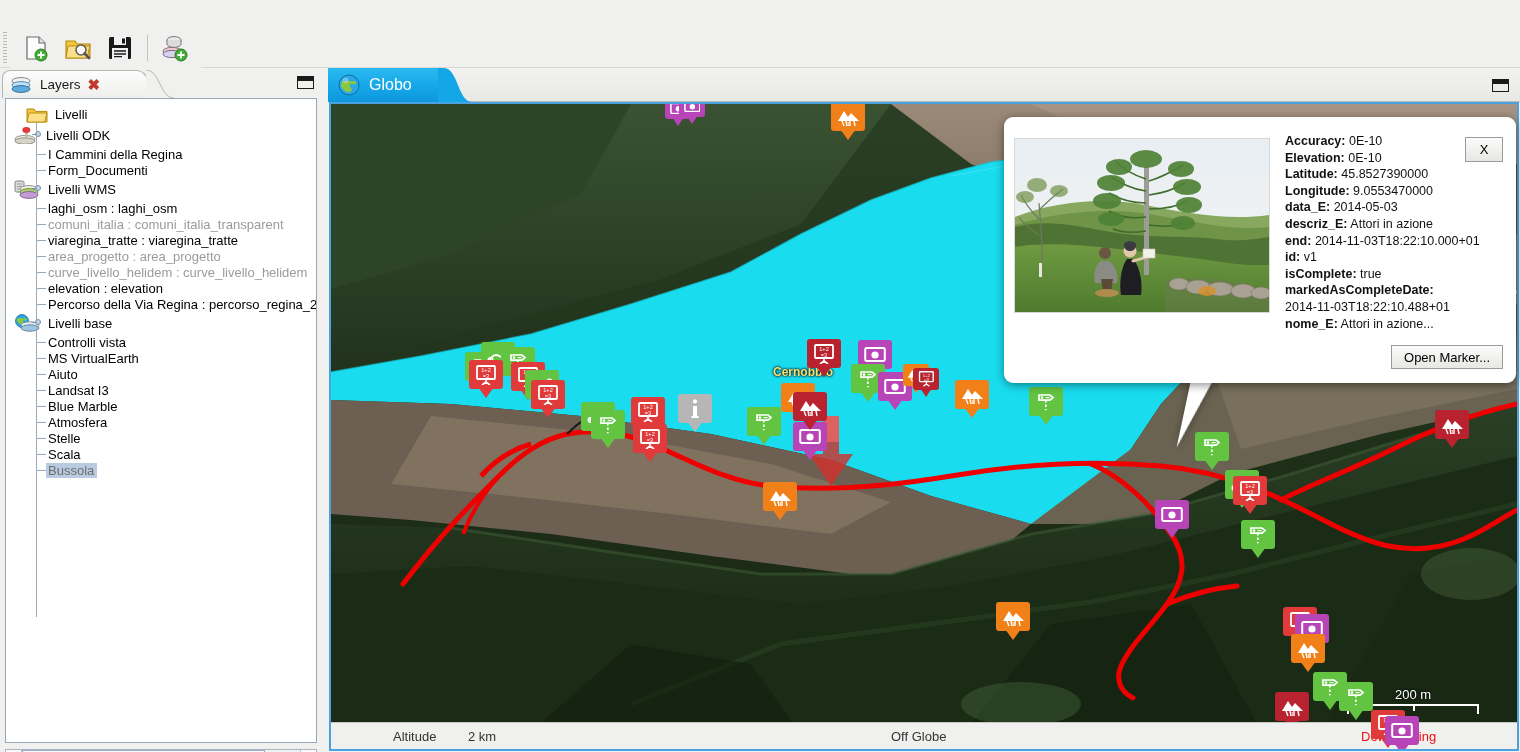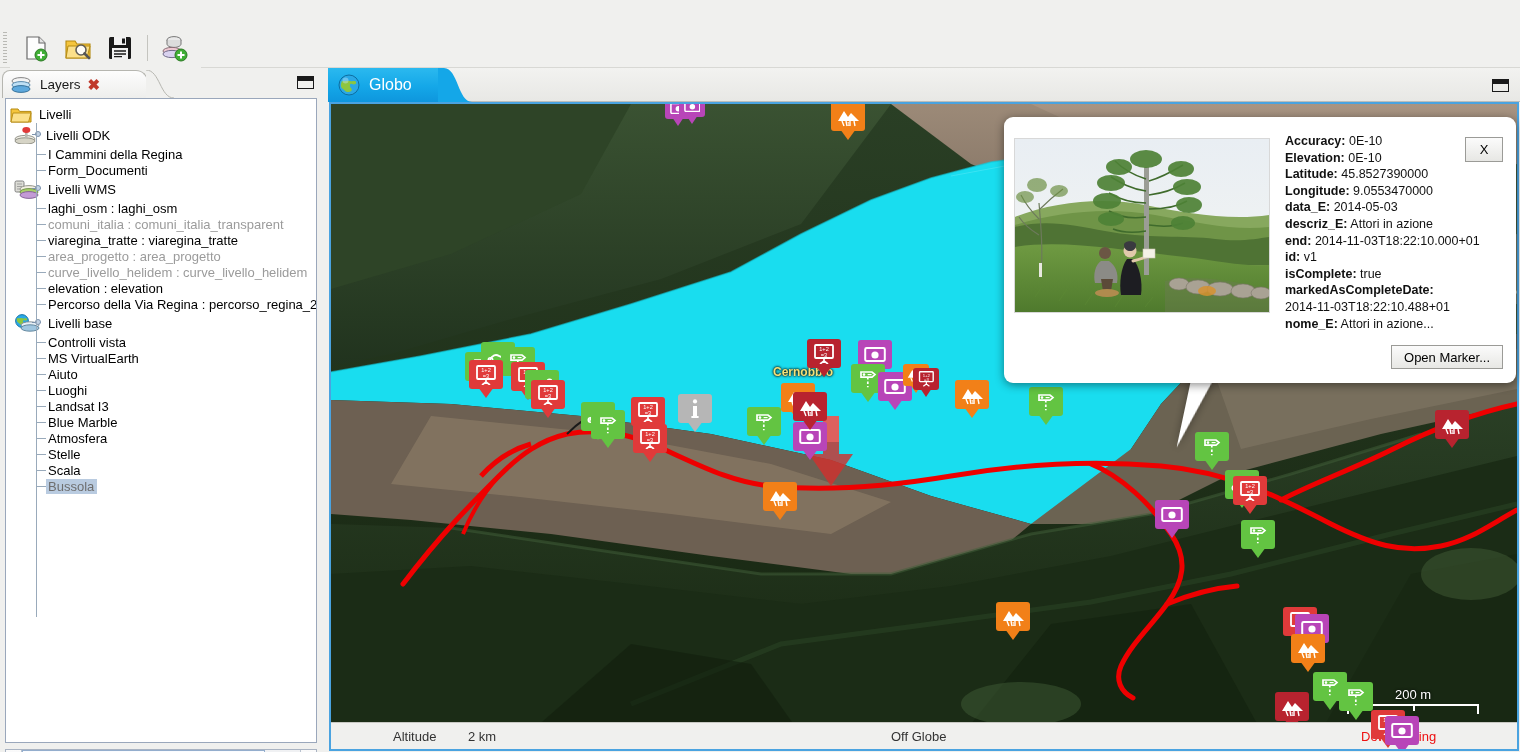--- a/index.html
+++ b/index.html
@@ -41,21 +41,21 @@
   .tab-close{font-size:15px;color:#c0392b;font-weight:bold;cursor:pointer;line-height:1;}
   .panel-min{position:absolute;right:10px;top:8px;width:17px;height:13px;
     border:1.6px solid #1a1a1a;box-sizing:border-box;cursor:pointer;}
   .panel-min:after{content:"";position:absolute;left:0;top:0;right:0;height:4px;background:#1a1a1a;}
 
   .treebox{position:absolute;left:5px;top:30px;width:312px;height:645px;
     background:#fff;border:1px solid #9aa7bb;box-sizing:border-box;overflow:hidden;}
   .tree{position:relative;padding:5px 0 0 0;}
   .trow{display:flex;align-items:center;height:16px;white-space:nowrap;font-size:13px;position:relative;}
   .trow .lbl{padding-left:2px;}
-  .depth0{padding-left:4px;}
+  .depth0{padding-left:20px;}
   .depth1{padding-left:7px;}
   .depth2{padding-left:40px;}
   .dim{color:#9b9b9b;}
   .sel{background:#b9cbe0;color:#6e6e6e;padding:0 3px;}
   .connector{position:absolute;left:30px;width:10px;height:1px;background:#9ab;}
   .vline{position:absolute;left:30px;width:1px;background:#9ab;}
   .handle{position:absolute;left:26px;width:9px;height:9px;}
   .handle:before{content:"";position:absolute;left:0;top:4px;width:9px;height:1px;background:#7d93ad;}
   .handle:after{content:"";position:absolute;left:3px;top:1px;width:6px;height:6px;border-radius:50%;
     background:#c3d3e6;border:1px solid #7d93ad;box-sizing:border-box;}
@@ -312,25 +312,20 @@
             <span class="vline" style="top: 0px; height: 100%;"></span>
           </div>
           <div class="trow depth2" style="position:relative;">
             <span class="connector" style="top:8px;"></span>
             <span class="lbl">MS VirtualEarth</span>
             <span class="vline" style="top: 0px; height: 100%;"></span>
           </div>
           <div class="trow depth2" style="position:relative;">
             <span class="connector" style="top:8px;"></span>
             <span class="lbl">Aiuto</span>
-            <span class="vline" style="top: 0px; height: 100%;"></span>
-          </div>
-          <div class="trow depth2" style="position:relative;">
-            <span class="connector" style="top:8px;"></span>
-            <span class="lbl">Luoghi</span>
             <span class="vline" style="top: 0px; height: 100%;"></span>
           </div>
           <div class="trow depth2" style="position:relative;">
             <span class="connector" style="top:8px;"></span>
             <span class="lbl">Landsat I3</span>
             <span class="vline" style="top: 0px; height: 100%;"></span>
           </div>
           <div class="trow depth2" style="position:relative;">
             <span class="connector" style="top:8px;"></span>
             <span class="lbl">Blue Marble</span>

